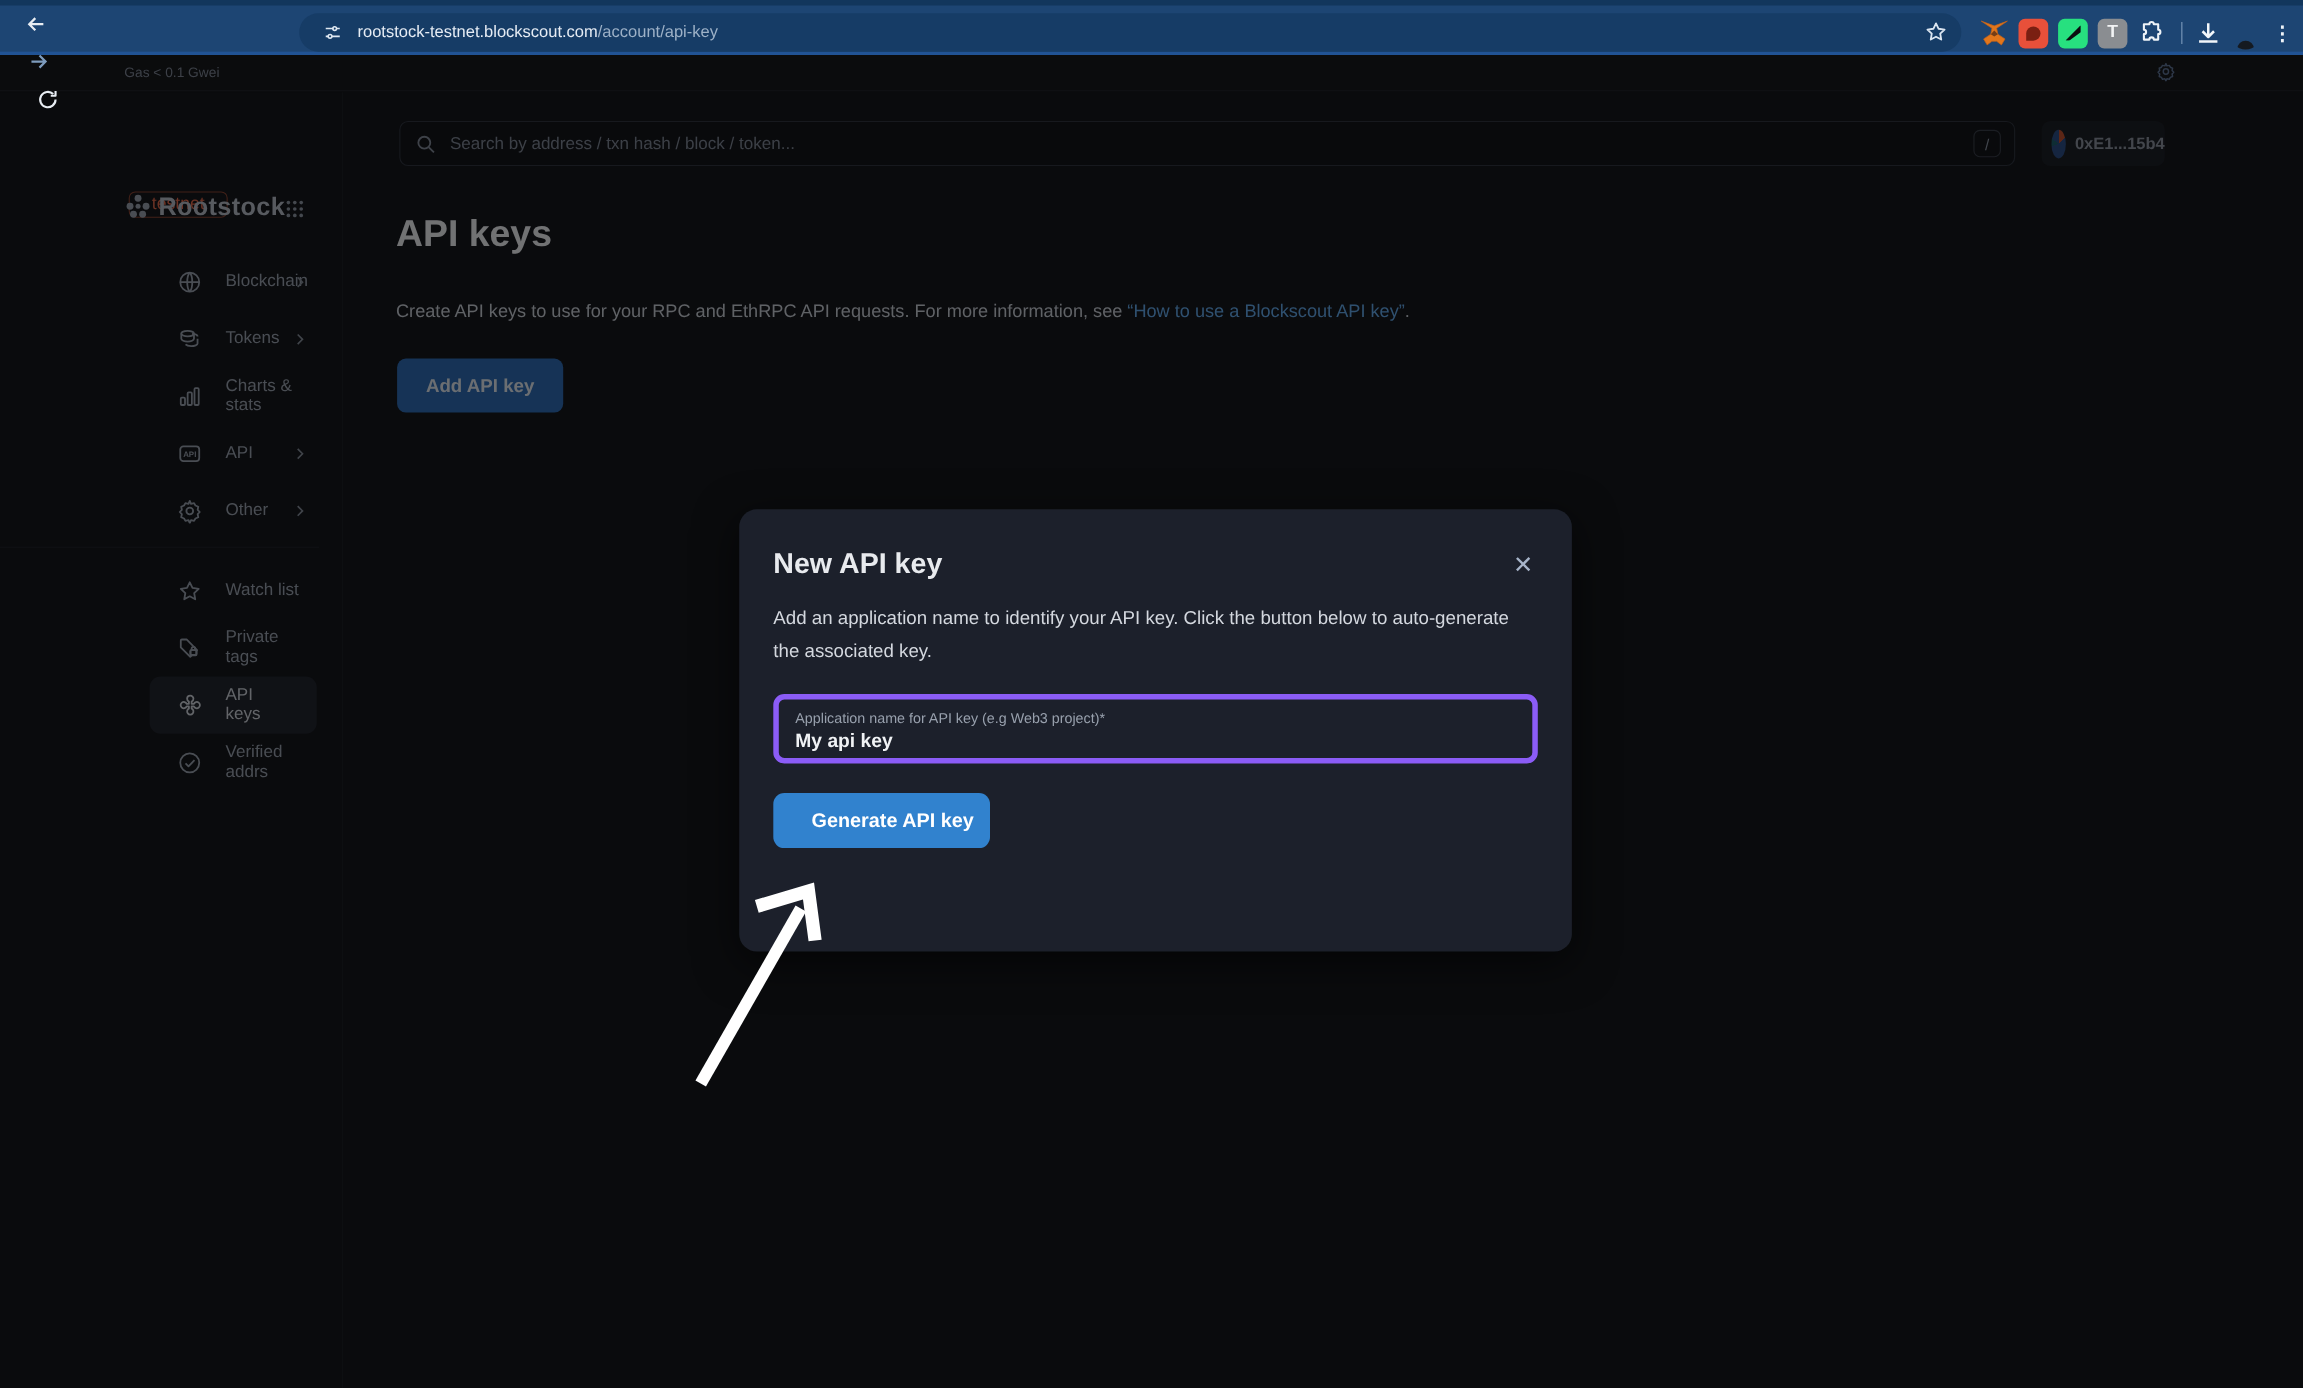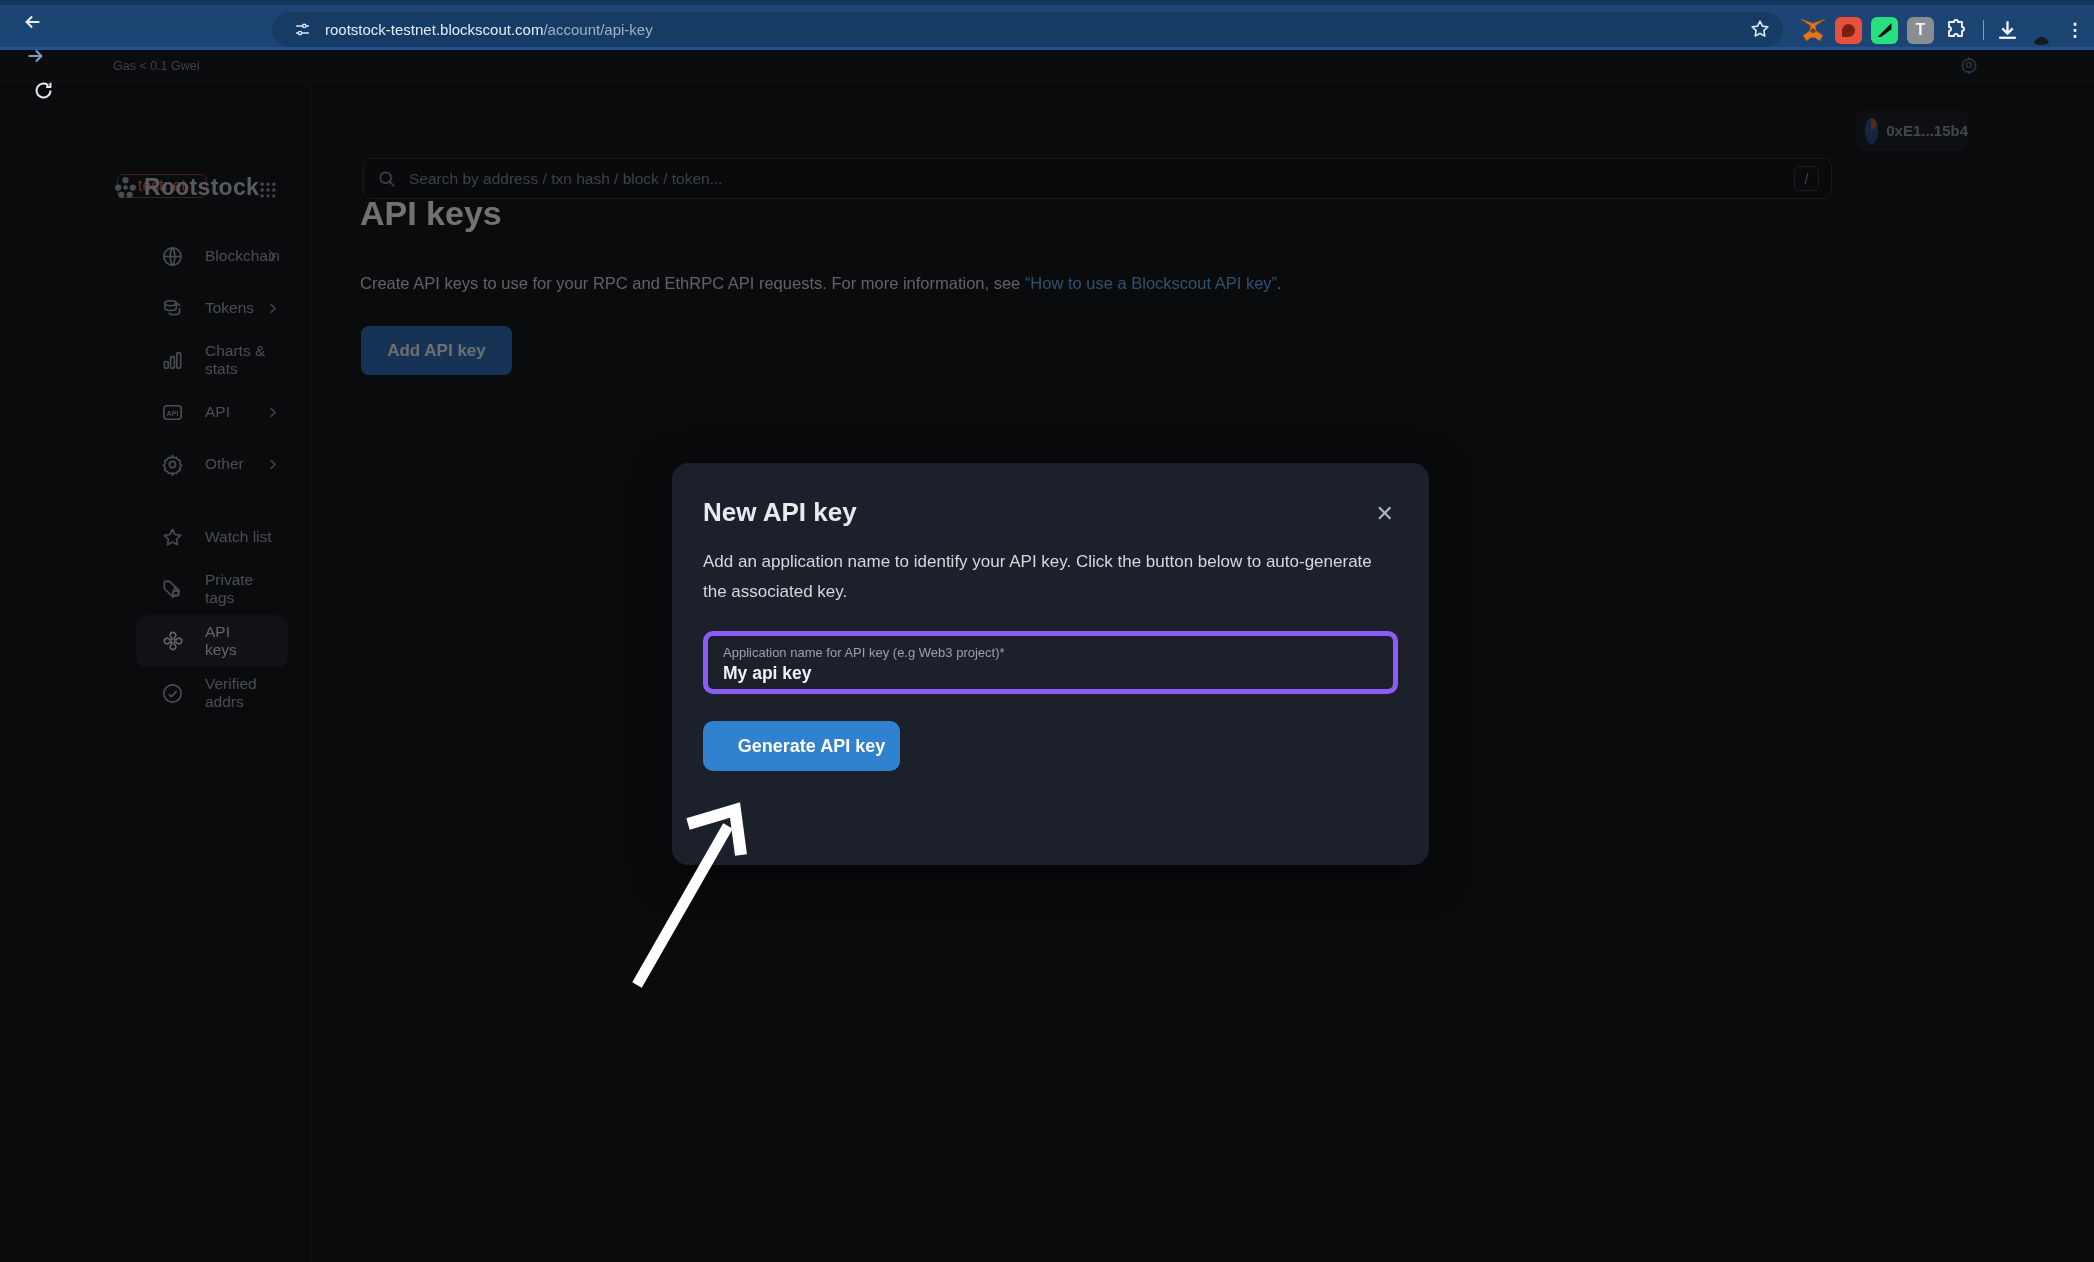--- a/index.html
+++ b/index.html
@@ -75,21 +75,21 @@
   .nav-item .ico { width:23px; display:flex; color:#9aa2ae; }
   .nav-item .lbl { margin-left:21px; }
   .nav-item .chev { position:absolute; right:32px; color:#868e9a; display:flex; }
   .nav-item.active { background:#23262e; border-radius:10px; margin:0 24px 0 88px; padding-left:25px; color:#ccd1d9; }
   .nav-item.active .ico { color:#ccd1d9; }
   .sidebar-divider { position:absolute; left:0; top:413px; width:290px; height:1px; background:#22252b; }
 
   .main { position:absolute; left:313px; top:34px; width:1781px; height:1178px; }
   .search-bar { position:absolute; left:50px; top:26px; width:1469px; height:41px;
     border:1px solid #30353f; border-radius:8px; background:#14161b;
-    display:flex; align-items:center;margin-top:48px; }
+    display:flex; align-items:center; }
   .search-bar .search-icon { color:#828a98; margin:0 12px 0 13px; display:flex; }
   .search-bar input { flex:1; background:transparent; border:none; outline:none;
     color:#d6dae1; font-size:15.5px; font-family:"Liberation Sans", sans-serif; }
   .search-bar input::placeholder { color:#7e8694; }
   .slash-hint { width:25px; height:25px; border:1px solid #3a3f49; border-radius:6px;
     color:#8a93a2; font-size:14px; display:flex; align-items:center; justify-content:center; margin-right:12px; }
   .account-pill { position:absolute; left:1543px; top:26px; width:112px; height:41px;
     background:#1d2027; border-radius:8px; display:flex; align-items:center; }
   .account-avatar { width:26px; height:26px; border-radius:50%; margin-left:9px;
     background:conic-gradient(#c1502e 0 12%, #2c4f86 12% 70%, #1f5f6e 70% 86%, #2c4f86 86% 100%); }

